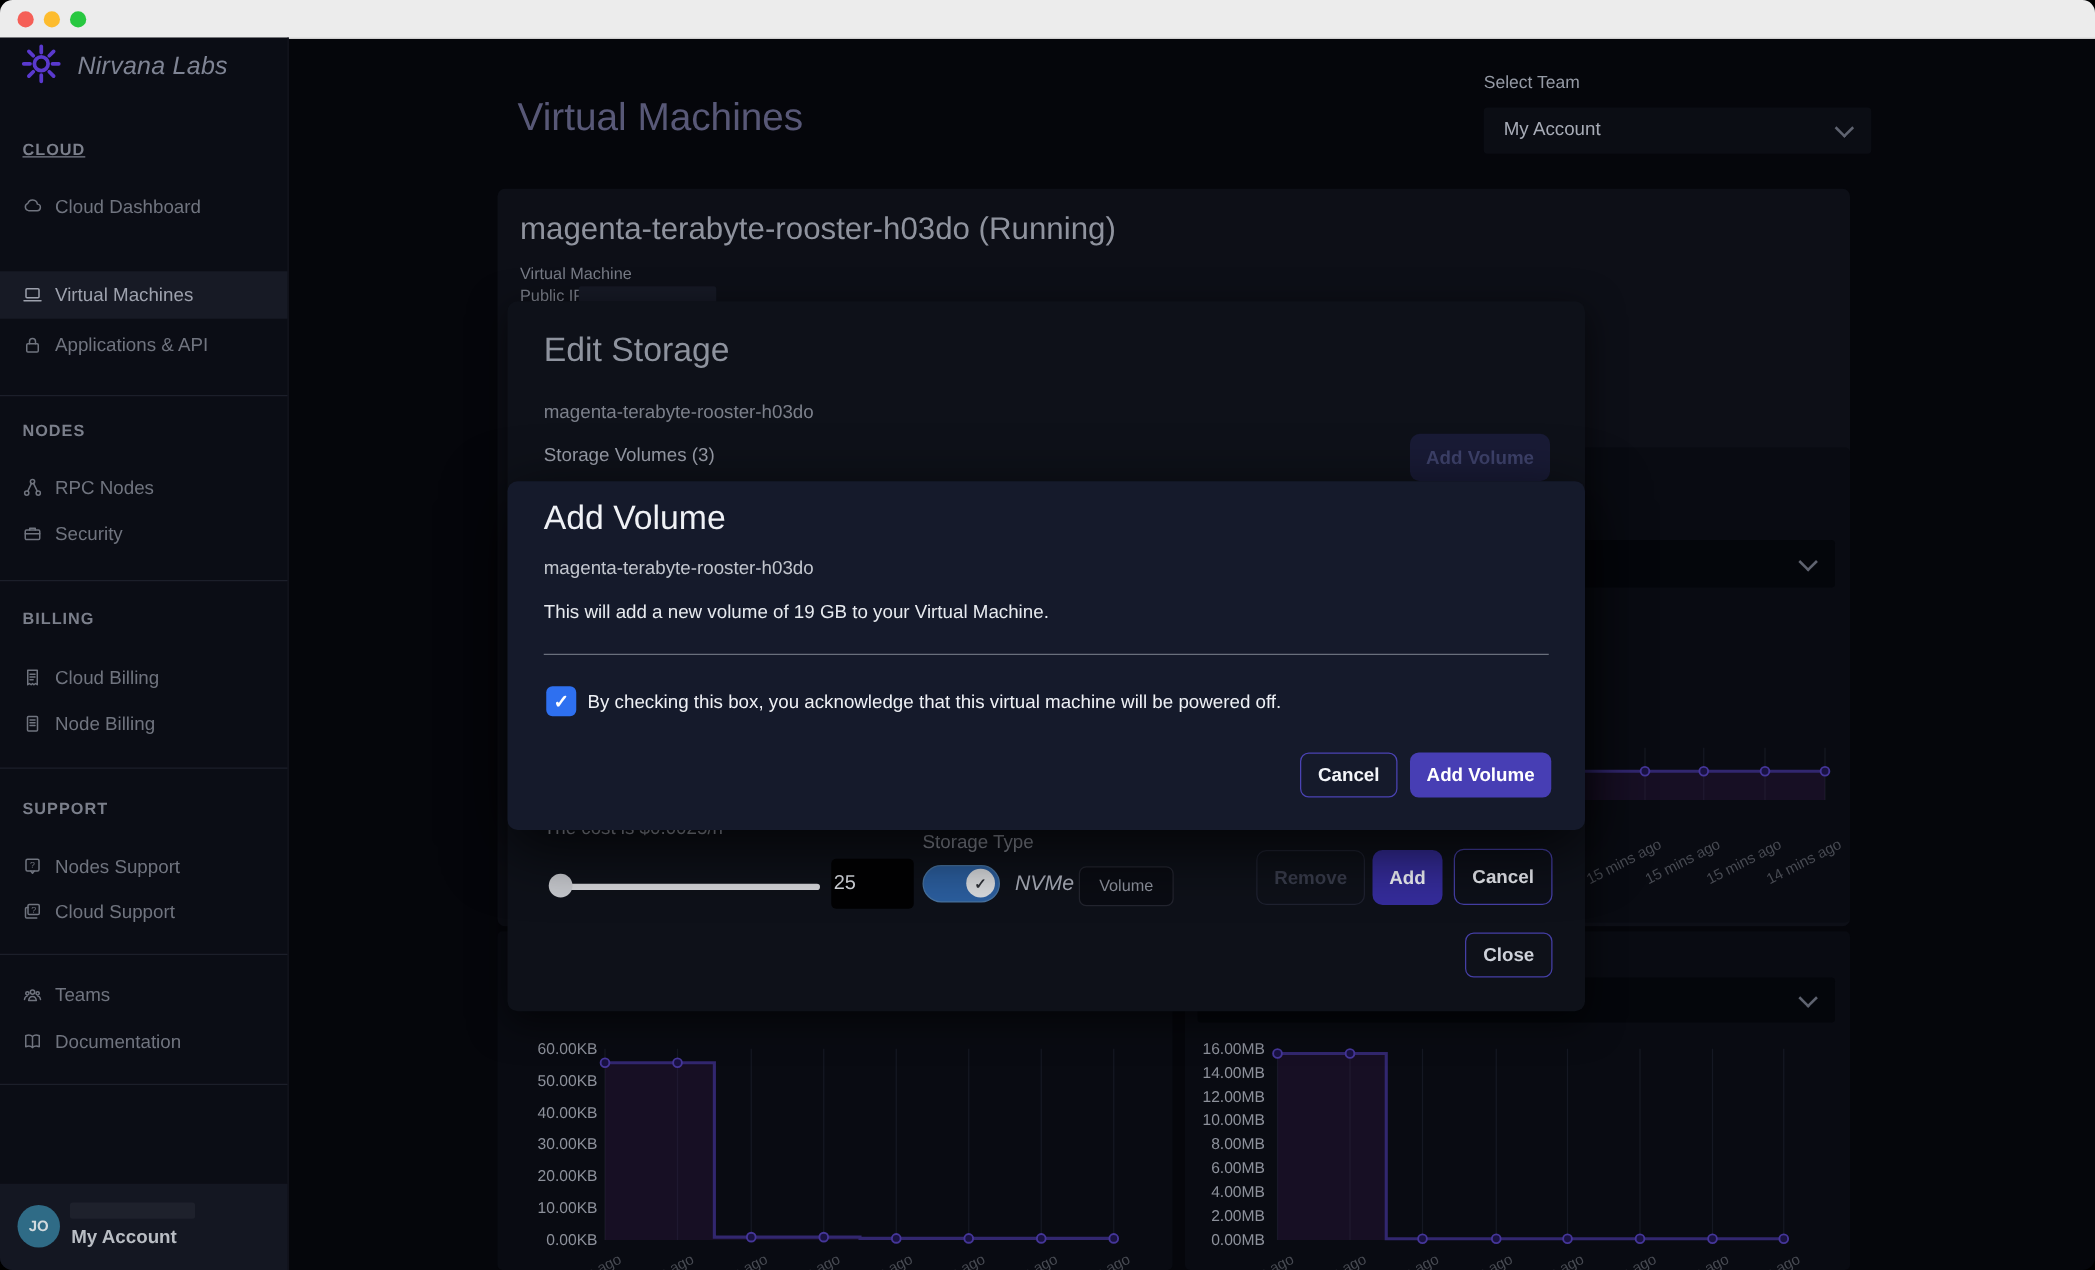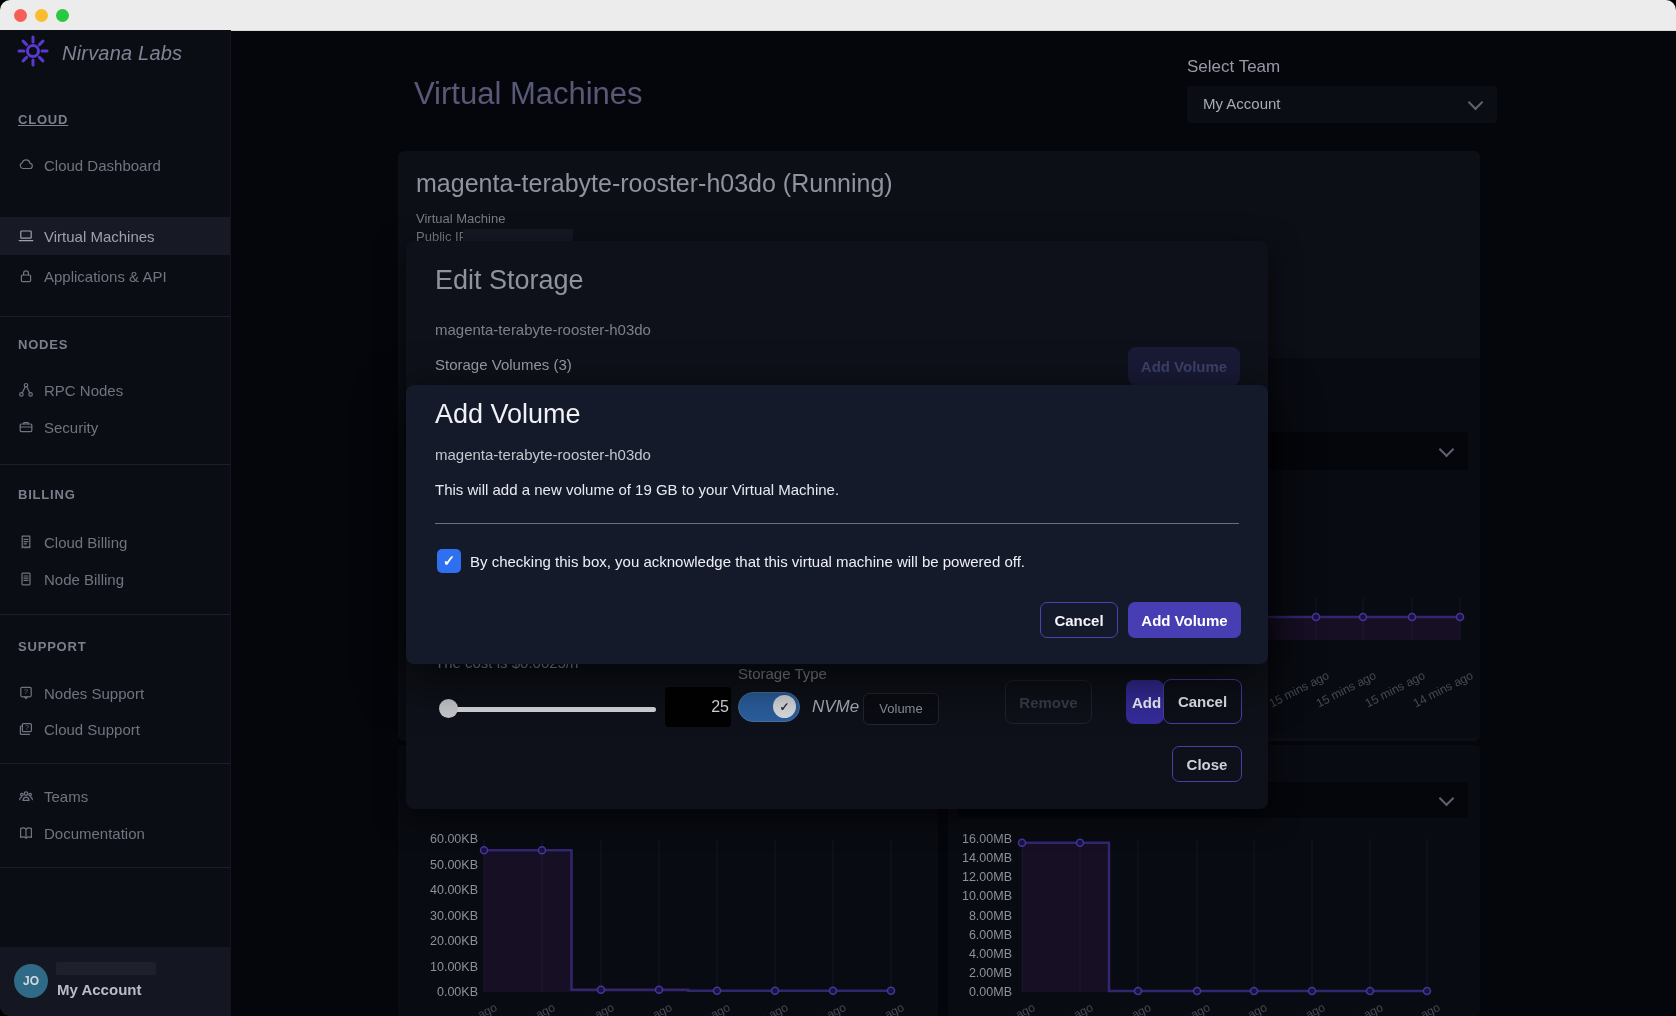--- a/index.html
+++ b/index.html
@@ -19,21 +19,21 @@
   .nav-ico{position:absolute;left:18px;width:16px;height:16px;display:flex;}
   .nav-ico svg{stroke:currentColor;fill:none;stroke-width:1.2;stroke-linecap:round;stroke-linejoin:round;}
   .nav-lbl{position:absolute;left:44px;font-size:15px;}
   .sb-div{position:absolute;left:0;width:230px;height:1px;background:#1c1f2a;}
   #account{position:absolute;left:0;top:917px;width:230px;height:69px;background:#141722;}
   #avatar{position:absolute;left:14px;top:17px;width:34px;height:34px;border-radius:50%;background:#2f6b86;color:#d3dade;font-size:12px;font-weight:bold;display:flex;align-items:center;justify-content:center;}
   #acct-redact{position:absolute;left:56px;top:15px;width:100px;height:13px;background:#1e212c;border-radius:2px;}
   #acct-label{position:absolute;left:57px;top:34px;font-size:15px;font-weight:bold;color:#b9bdc4;}
   
   #page-title{position:absolute;left:414px;top:76px;font-size:31px;color:#585877;}
-  #team-label{position:absolute;left:1187px;top:57px;font-size:17px;color:#959aa5;text-align:center;}
+  #team-label{position:absolute;left:1187px;top:57px;font-size:14px;color:#959aa5;text-align:center;}
   #team-select{position:absolute;left:1187px;top:86px;width:310px;height:37px;background:#0b0d14;border-radius:3px;cursor:pointer;}
   #team-select .val{position:absolute;left:16px;top:9px;font-size:15px;color:#a7abb6;}
   .chev{position:absolute;width:9px;height:9px;border-right:2px solid #5f6370;border-bottom:2px solid #5f6370;transform:rotate(45deg);}
   
   #vm-card{position:absolute;left:398px;top:151px;width:1082px;height:590px;background:#0d0f17;border-radius:6px;}
   #vm-title{position:absolute;left:416px;top:169px;font-size:25px;color:#8f939e;}
   #vm-type{position:absolute;left:416px;top:211px;font-size:13px;color:#777b86;}
   #vm-ip{position:absolute;left:416px;top:229px;font-size:13px;color:#777b86;}
   #vm-ip-redact{position:absolute;left:463px;top:229px;width:110px;height:16px;background:#161925;border-radius:2px;}
   .panel{position:absolute;background:#090b12;border-radius:4px;}
@@ -48,29 +48,29 @@
   .xtick{fill:#474a52;font-size:12px;}
   
   #es-modal{position:absolute;left:406px;top:241px;width:862px;height:568px;background:#0e1119;border-radius:8px;box-shadow:0 8px 30px rgba(0,0,0,.6);}
   #es-title{position:absolute;left:29px;top:24px;font-size:27px;font-weight:300;color:#8e939e;}
   #es-sub{position:absolute;left:29px;top:80px;font-size:15px;color:#7c808b;}
   #es-volumes{position:absolute;left:29px;top:115px;font-size:15px;color:#9a9ea9;}
   #es-addvol-top{position:absolute;left:722px;top:106px;width:112px;height:38px;background:#191b36;border:none;border-radius:8px;color:#3e426b;font-size:15px;font-weight:bold;cursor:pointer;}
   #es-cost{position:absolute;left:29px;top:413px;font-size:15px;color:#989ca7;}
   #es-slider-track{position:absolute;left:40px;top:466px;width:210px;height:5px;background:#d7d8dc;border-radius:3px;cursor:pointer;}
   #es-slider-knob{position:absolute;left:33px;top:458px;width:19px;height:19px;border-radius:50%;background:#c7c9ce;cursor:grab;}
-  #es-size{position:absolute;left:259px;top:446px;width:66px;height:40px;background:#020203;border:none;border-radius:4px;color:#d9dce2;font-size:16px;box-sizing:border-box;font-family:"Liberation Sans",sans-serif;text-align:right;}
+  #es-size{position:absolute;left:259px;top:446px;width:66px;height:40px;background:#020203;border:none;border-radius:4px;color:#d9dce2;font-size:16px;box-sizing:border-box;font-family:"Liberation Sans",sans-serif;}
   #es-st-label{position:absolute;left:332px;top:424px;font-size:15px;color:#878b96;}
   #es-toggle{position:absolute;left:332px;top:451px;width:62px;height:30px;border-radius:16px;background:#2b5e9e;border:1px solid #47729f;cursor:pointer;box-sizing:border-box;}
   #es-toggle .knob{position:absolute;right:3px;top:2px;width:23px;height:23px;border-radius:50%;background:#d9dbde;color:#2e3138;font-size:12px;font-weight:bold;display:flex;align-items:center;justify-content:center;}
   #es-nvme{position:absolute;left:406px;top:456px;font-size:17px;color:#a9adb8;font-style:italic;}
   #es-chip{position:absolute;left:457px;top:452px;width:74px;height:30px;background:#0a0c13;border:1px solid #23252f;border-radius:6px;color:#8d919c;font-size:13px;text-align:center;line-height:30px;cursor:pointer;}
   .btn{position:absolute;border-radius:8px;font-size:15px;font-weight:bold;font-family:"Liberation Sans",sans-serif;cursor:pointer;}
   #es-remove{left:599px;top:439px;width:87px;height:44px;background:transparent;border:1px solid #1f2230;color:#383c4b;}
-  #es-add{left:720px;top:439px;width:38px;height:44px;background:#352c9b;border:none;color:#f2f4f8;}
+  #es-add{left:692px;top:439px;width:56px;height:44px;background:#352c9b;border:none;color:#f2f4f8;}
   #es-cancel{left:757px;top:438px;width:79px;height:45px;background:#0d1019;border:1px solid #453fa6;color:#e8eaf0;}
   #es-close{left:766px;top:505px;width:70px;height:36px;background:transparent;border:1px solid #453fa6;border-radius:7px;color:#cdd1d9;}
   
   #av-dialog{position:absolute;left:406px;top:385px;width:862px;height:279px;background:#151a2b;border-radius:8px;box-shadow:0 14px 50px rgba(0,0,0,.75);}
   #av-title{position:absolute;left:29px;top:14px;font-size:27px;font-weight:400;color:#eff1f5;}
   #av-sub{position:absolute;left:29px;top:61px;font-size:15px;color:#c2c6ce;}
   #av-body{position:absolute;left:29px;top:96px;font-size:15px;color:#e7eaef;}
   #av-div{position:absolute;left:29px;top:138px;width:804px;height:1px;background:rgba(190,195,205,.5);}
   #av-check{position:absolute;left:31px;top:164px;width:24px;height:24px;background:#2e70f0;border-radius:5px;color:#fff;font-size:15px;font-weight:bold;display:flex;align-items:center;justify-content:center;cursor:pointer;}
   #av-check-lbl{position:absolute;left:64px;top:168px;font-size:15px;color:#eef0f5;}

